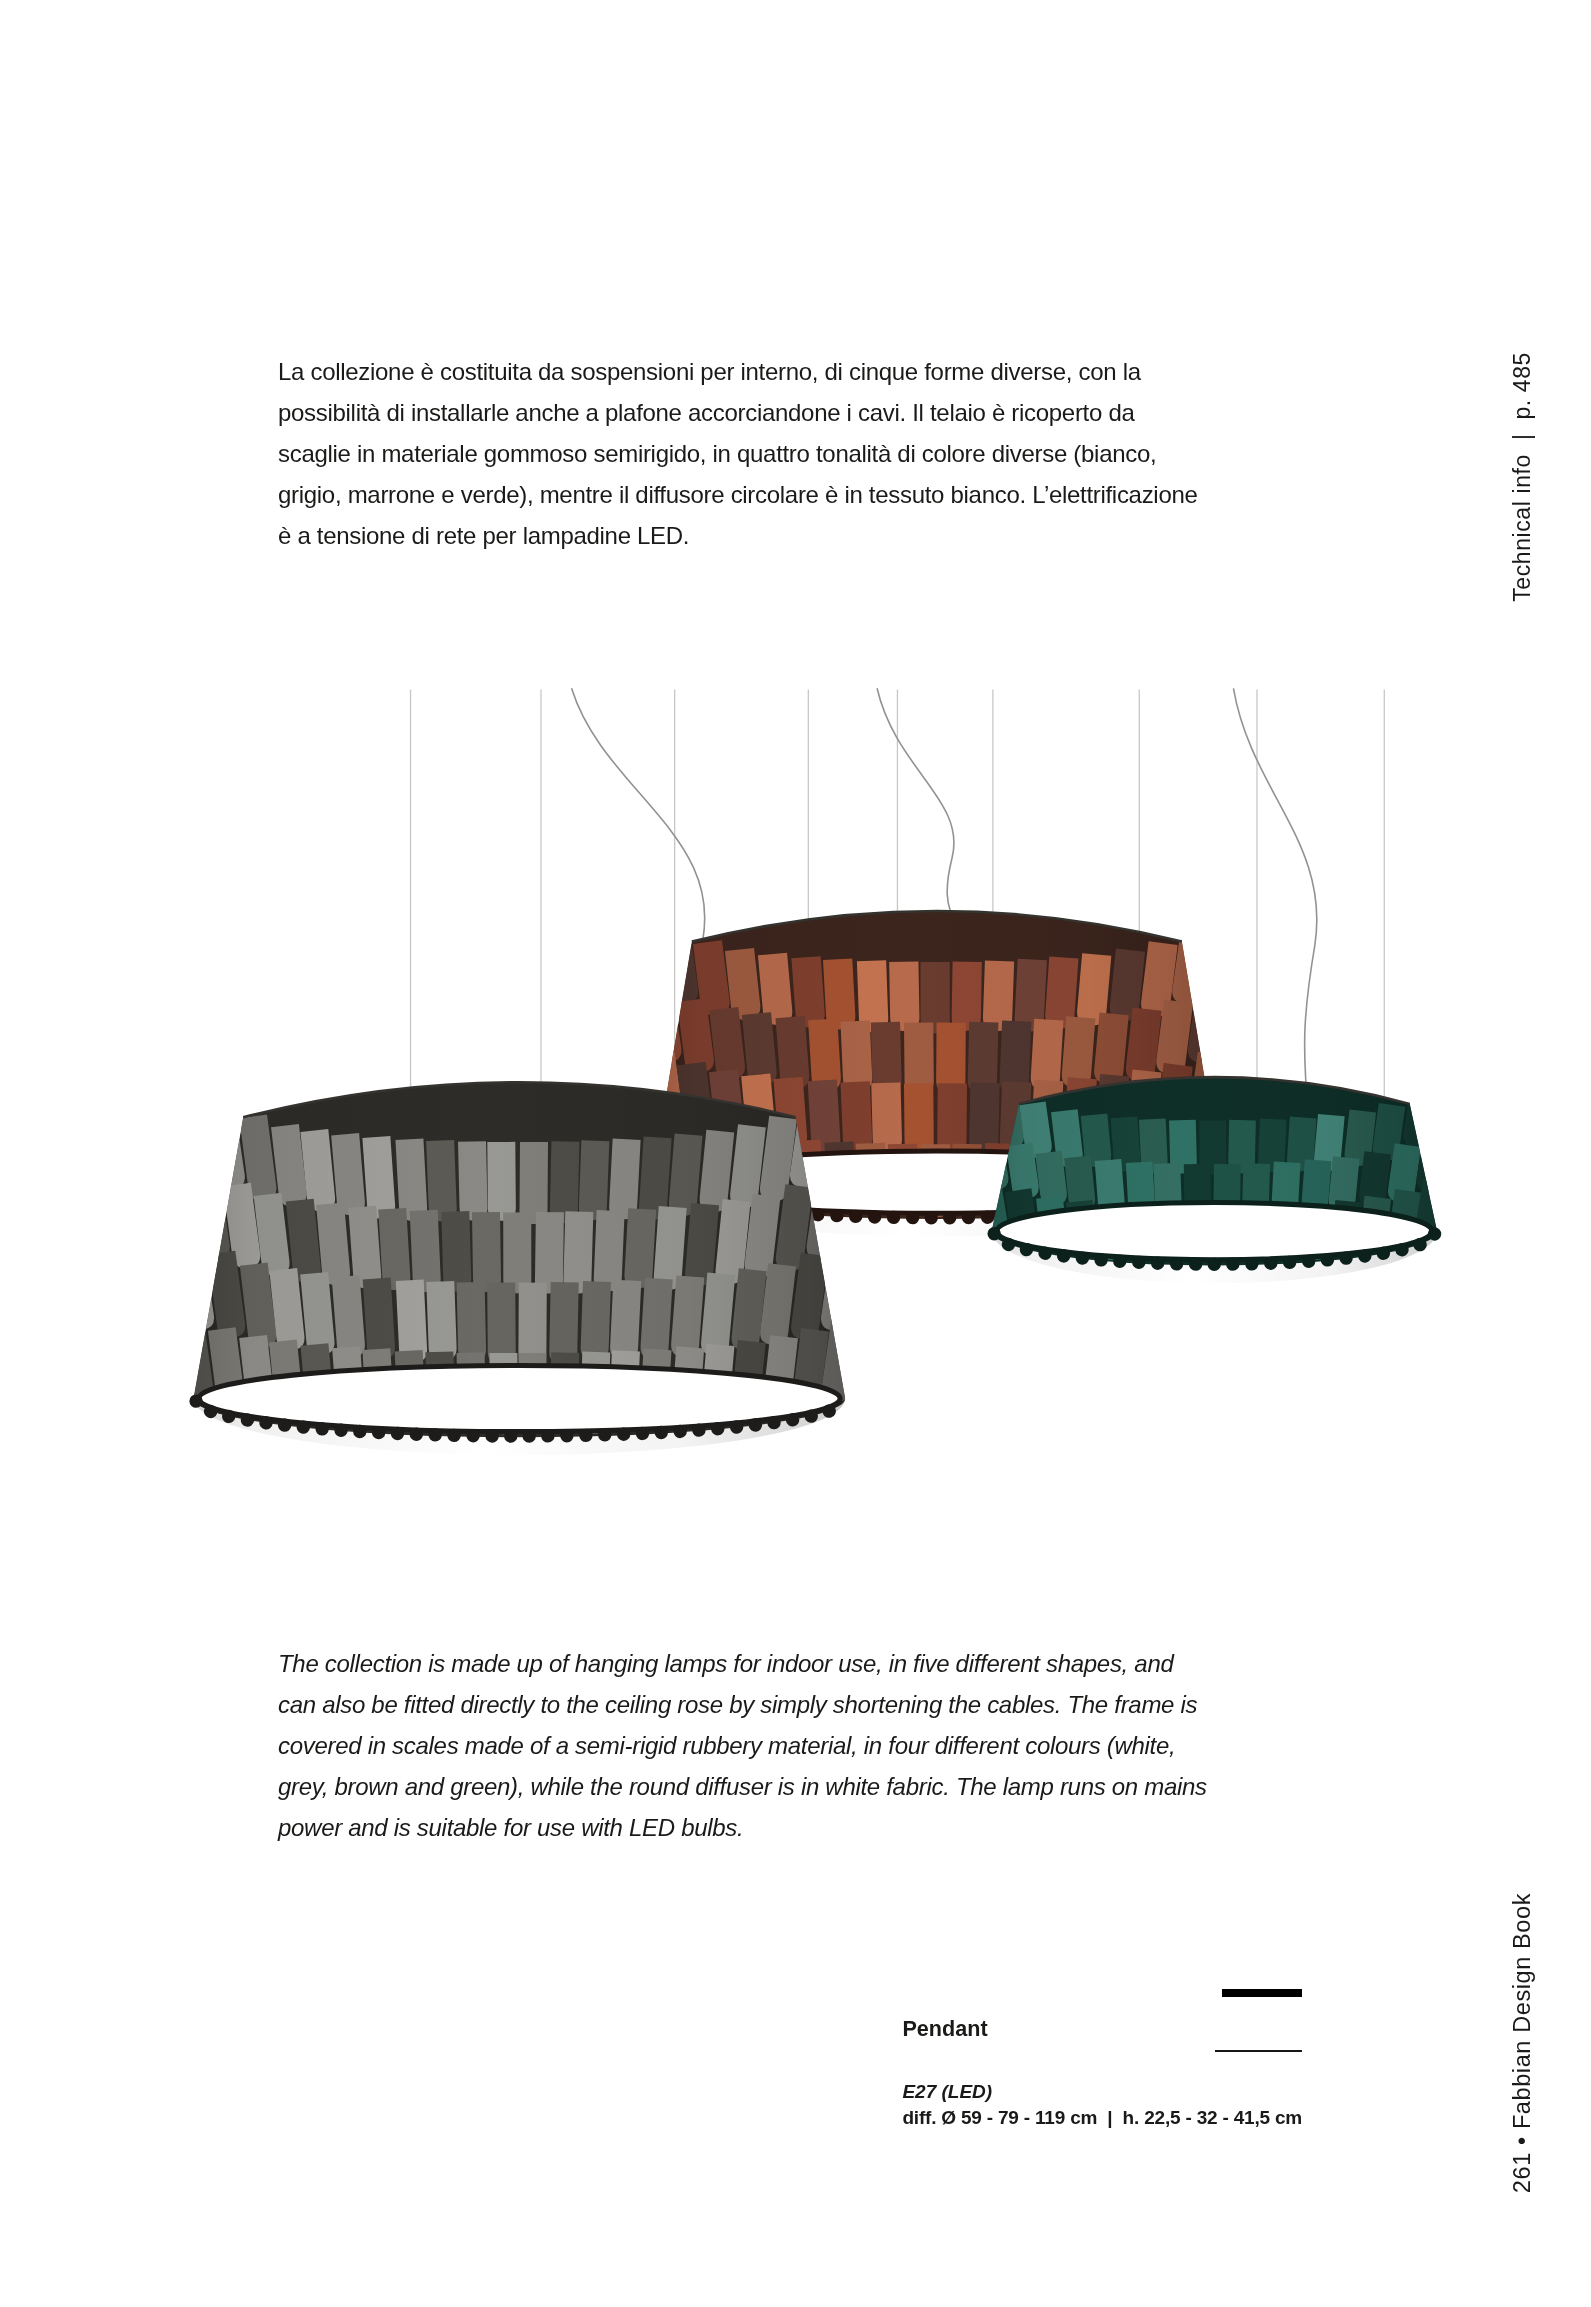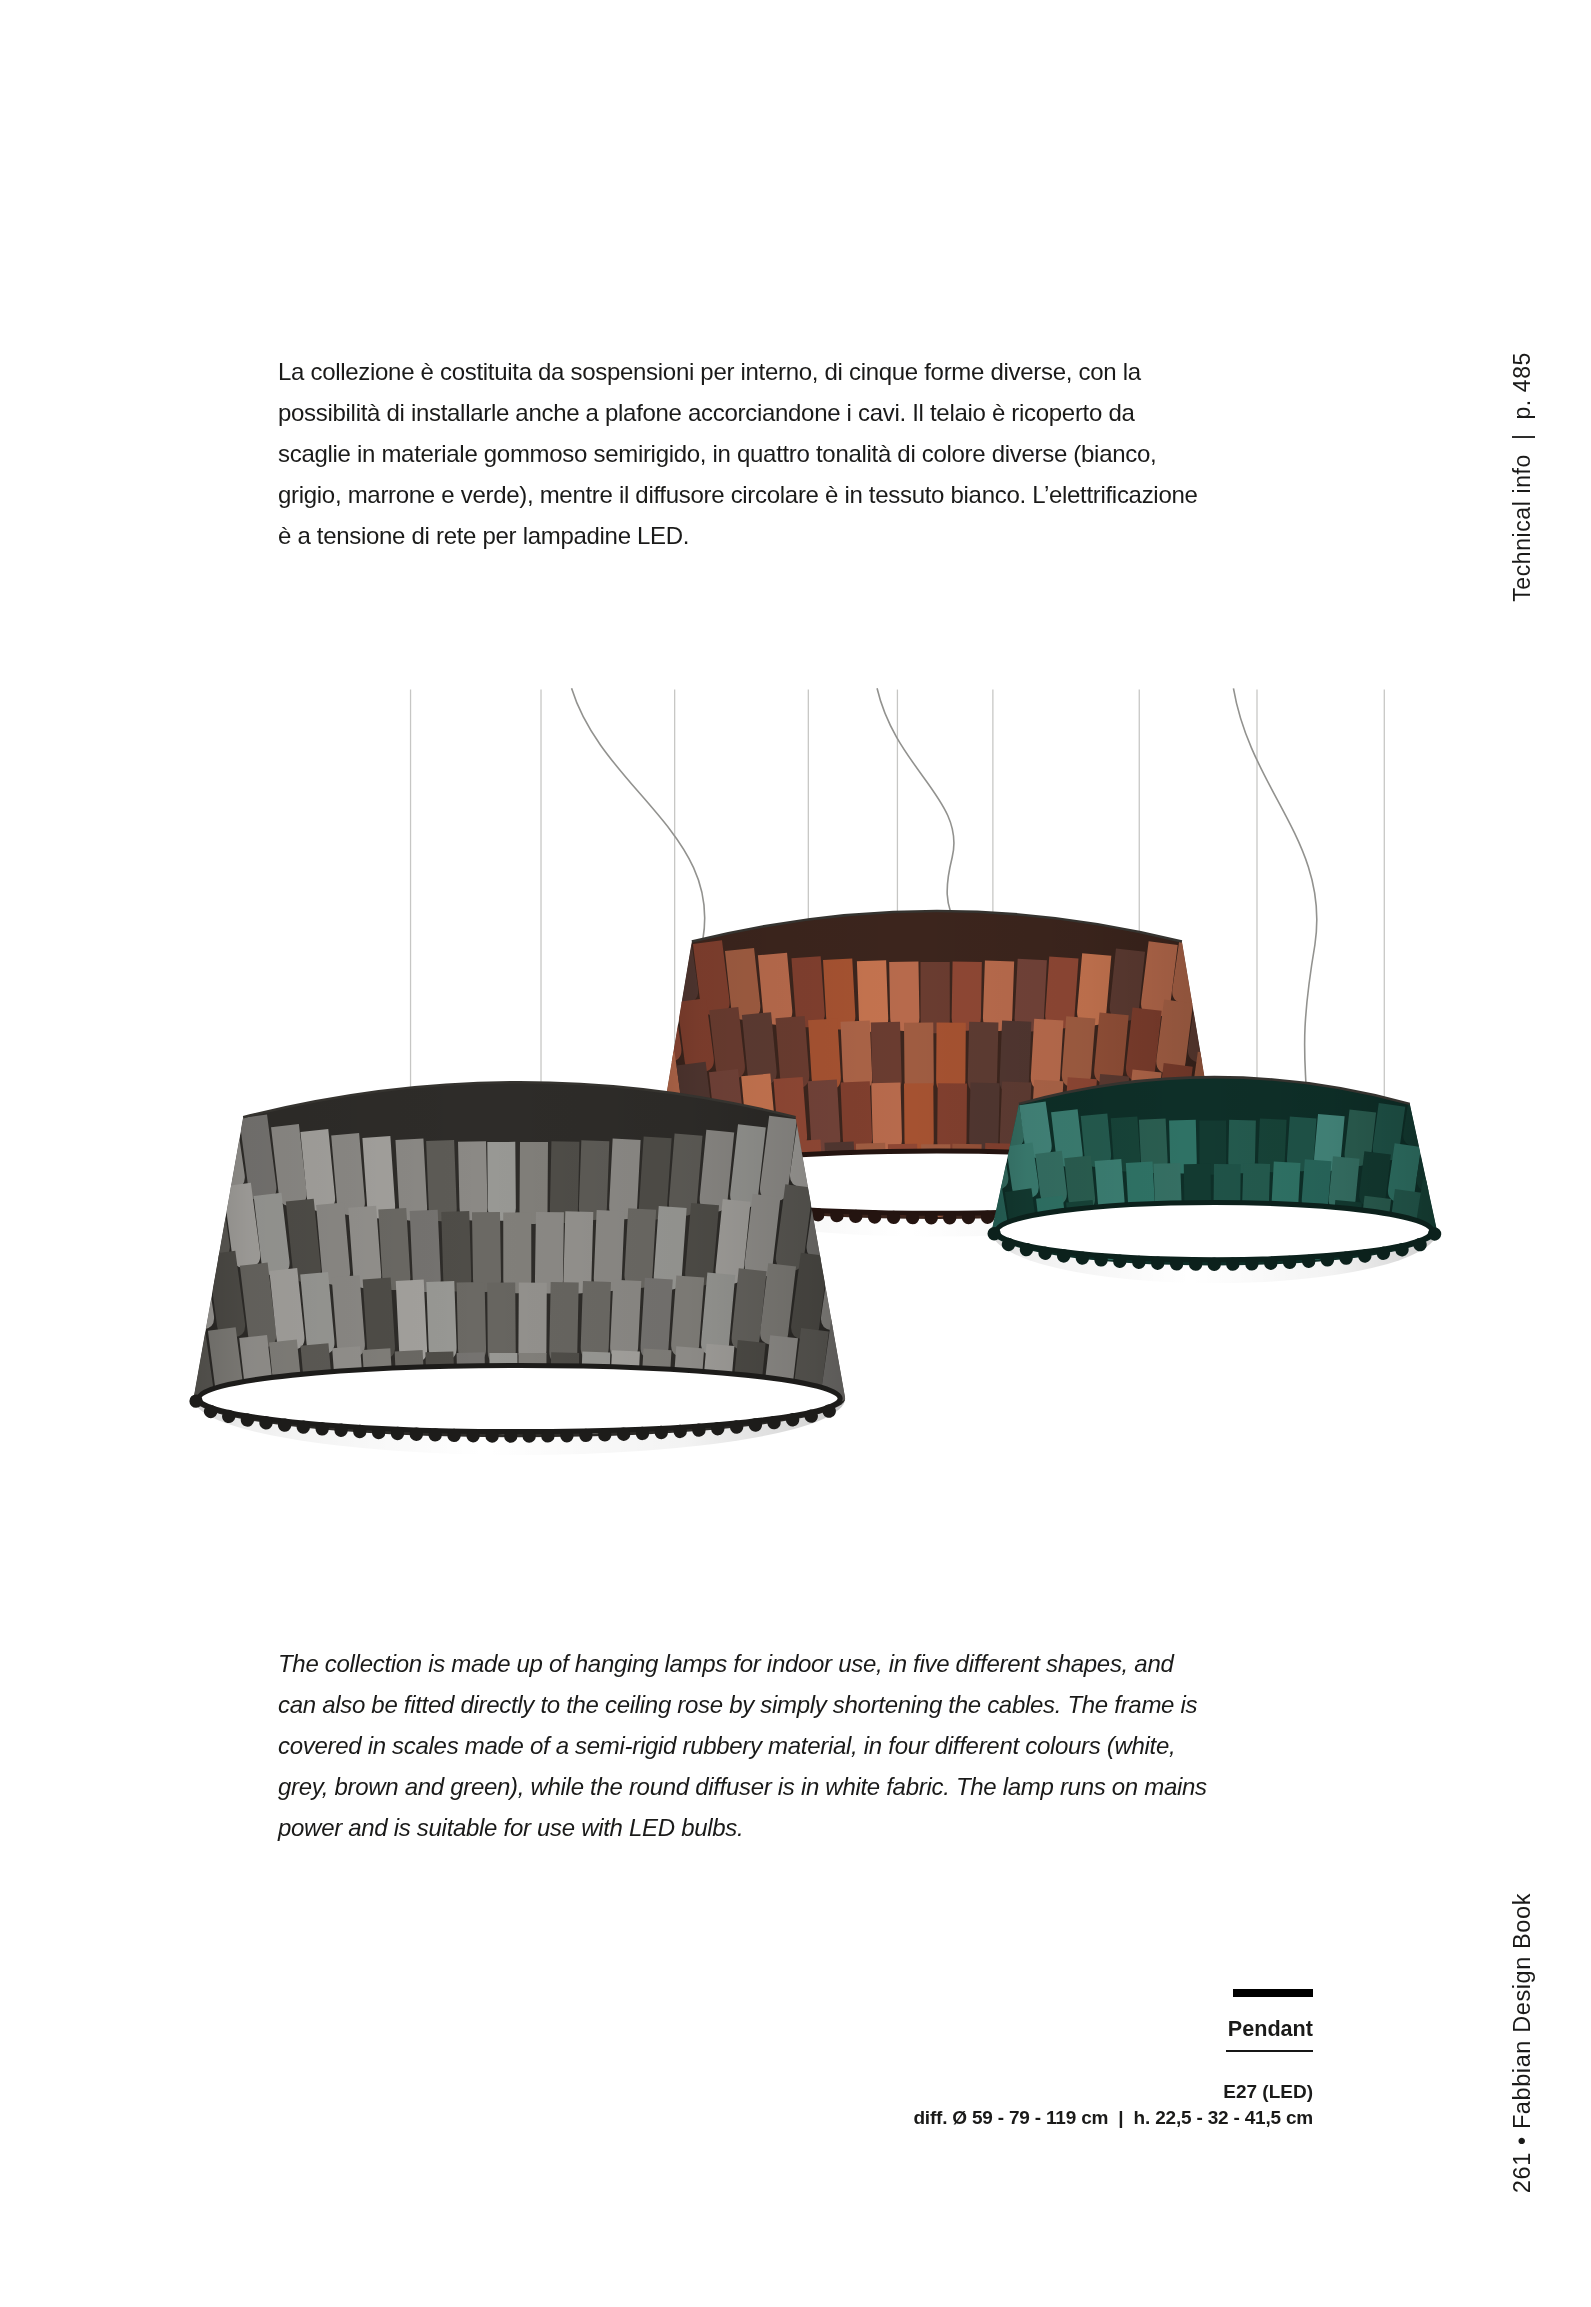--- a/index.html
+++ b/index.html
@@ -11,25 +11,25 @@
   #intro-it{left:278px;top:351px;width:929px;}
   #desc-en{left:278px;top:1643px;width:936px;font-style:italic;}
   .vtext{
     position:absolute;writing-mode:vertical-rl;transform:rotate(180deg);
     font-size:23px;letter-spacing:0.6px;white-space:pre;color:#1a1a19;
   }
   #tech-info{top:352px;right:55px;}
   #page-footer{top:1893px;right:55px;font-size:23.5px;}
   #image-area{position:absolute;left:159px;top:687px;width:1305px;height:891px;}
   #image-area svg{display:block;}
-  #product-block{position:absolute;right:278px;top:1989px;text-align:right;}
+  #product-block{position:absolute;right:289px;top:1989px;text-align:left;}
   #product-bar{width:80px;height:7.6px;background:#000;margin-left:auto;}
   #product-type{font-size:21.6px;font-weight:bold;margin-top:19px;line-height:25.5px;}
   #product-rule{width:87px;height:1.9px;background:#161616;margin:9px 0 0 auto;}
-  #socket-spec{font-size:19px;font-weight:bold;margin-top:28px;line-height:23px;}
+  #socket-spec{font-size:19px;font-weight:bold;margin-top:28px;line-height:23px;font-style:italic;}
   #dimensions-spec{font-size:19px;font-weight:bold;margin-top:3px;line-height:23px;white-space:pre;letter-spacing:-0.2px;}
 </style>
 </head>
 <body>
 
 <div id="intro-it" class="para">La collezione è costituita da sospensioni per interno, di cinque forme diverse, con la possibilità di installarle anche a plafone accorciandone i cavi. Il telaio è ricoperto da scaglie in materiale gommoso semirigido, in quattro tonalità di colore diverse (bianco, grigio, marrone e verde), mentre il diffusore circolare è in tessuto bianco. L’elettrificazione è a tensione di rete per lampadine LED.</div>
 
 <div id="tech-info" class="vtext">Technical info  |  p. 485</div>
 
 <div id="image-area">

